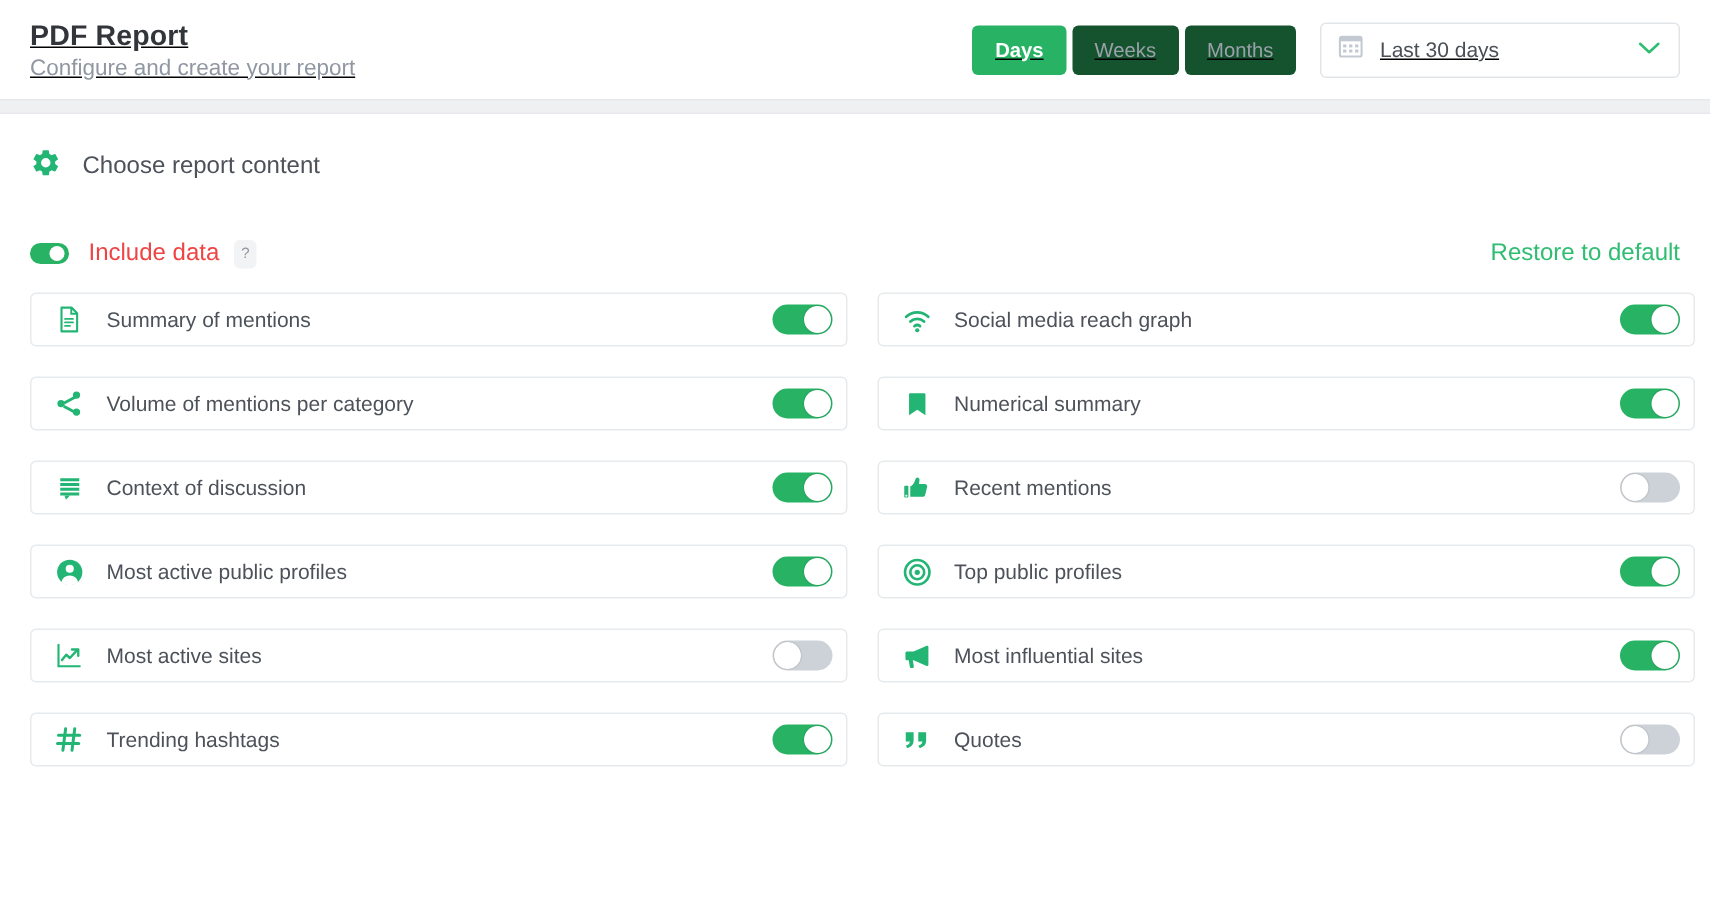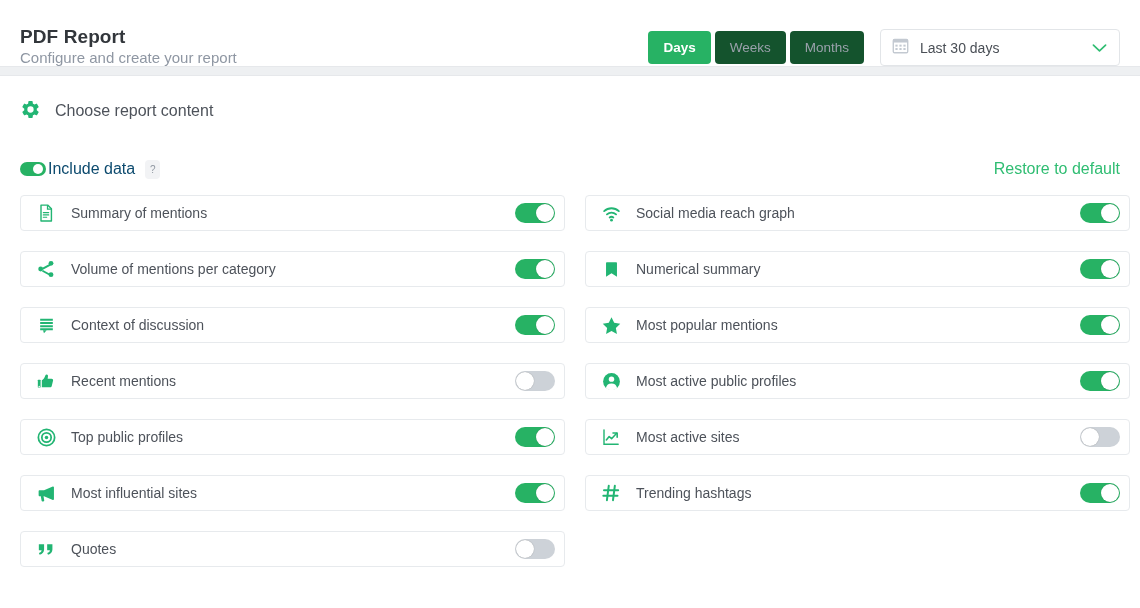--- a/index.html
+++ b/index.html
@@ -10,22 +10,23 @@
     font-family: "Liberation Sans", sans-serif;
     overflow: hidden;
   }
 
   
   .header {
     position: relative;
     height: 66px;
     background: #ffffff;
     display: flex;
-    align-items: flex-end;
+    align-items: center;
     padding: 0 20px 0 20px;
+    text-decoration: underline;
   }
   .header-titles { display: flex; flex-direction: column; justify-content: center; }
   .page-title {
     font-size: 19px;
     font-weight: bold;
     color: #32363b;
     line-height: 23px;
     letter-spacing: 0.1px;
   }
   .page-subtitle {
@@ -99,22 +100,22 @@
   
   .include-row {
     display: flex;
     align-items: center;
     padding: 0 20px 0 20px;
     height: 34px;
     margin-top: 18px;
   }
   .include-label {
     font-size: 16px;
-    color: #0c4a6e;
-    margin-left: 2px;
+    color: #ef4444;
+    margin-left: 13px;
   }
   .help-badge {
     margin-left: 10px;
     width: 15px;
     height: 19px;
     border-radius: 4px;
     background: #f2f3f5;
     color: #9198a2;
     font-size: 10px;
     display: flex;
@@ -330,31 +331,20 @@
           <path d="M7.6 18.1h4.6l-3.4 3.6z"></path>
         </svg>
       </span>
       <span class="opt-label">Context of discussion</span>
       <div class="toggle on">
         <div class="knob"></div>
       </div>
     </div>
     <div class="opt-card">
       <span class="opt-icon">
-        <svg width="21" height="21" viewBox="0 0 24 24" fill="#22b573">
-          <path d="M12 2.6l3.1 6.3 6.9 1-5 4.9 1.2 6.9-6.2-3.3-6.2 3.3L7 14.8l-5-4.9 6.9-1z"></path>
-        </svg>
-      </span>
-      <span class="opt-label">Most popular mentions</span>
-      <div class="toggle on">
-        <div class="knob"></div>
-      </div>
-    </div>
-    <div class="opt-card">
-      <span class="opt-icon">
         <svg width="20" height="20" viewBox="0 0 24 24" fill="#22b573">
           <rect x="2.2" y="10.5" width="3.3" height="9.4" rx="0.6"></rect>
           <circle cx="3.85" cy="18.6" r="0.85" fill="#fff"></circle>
           <path d="M7 11.2c1.5-.7 2.6-2 3.3-3.6l.9-2.3c.3-.8 1-1.3 1.8-1.2.9.1 1.5.9 1.4 1.8l-.4 3.3h4.7c1.2 0 2.1 1.1 1.8 2.3l-1.6 6.4c-.2.9-1 1.5-1.9 1.5H7z"></path>
         </svg>
       </span>
       <span class="opt-label">Recent mentions</span>
       <div class="toggle">
         <div class="knob"></div>
       </div>

